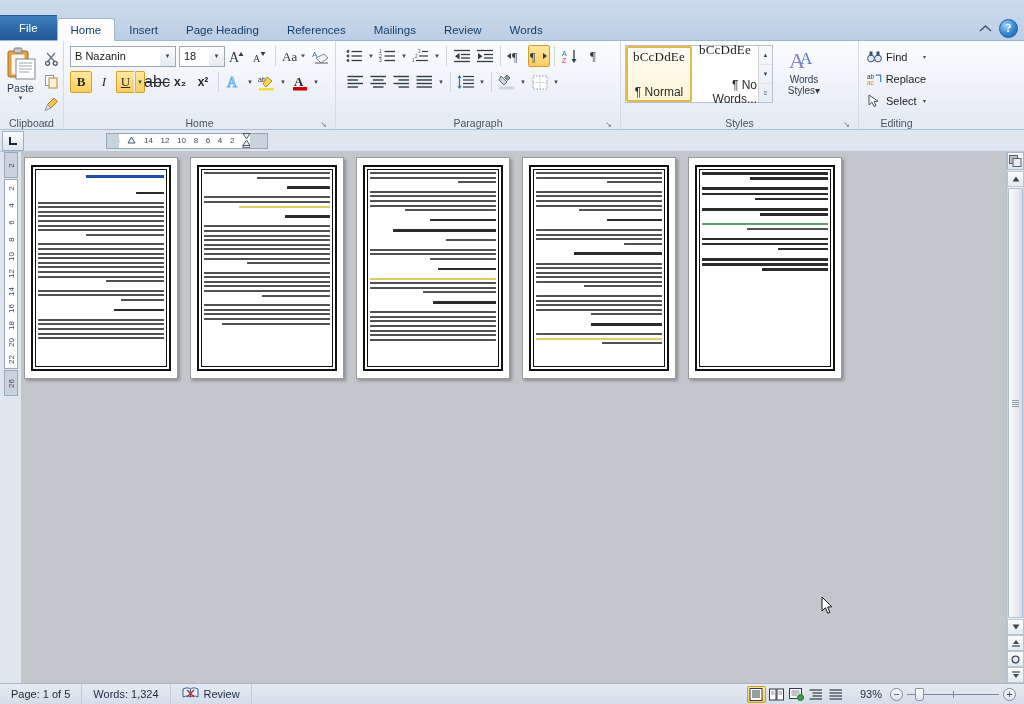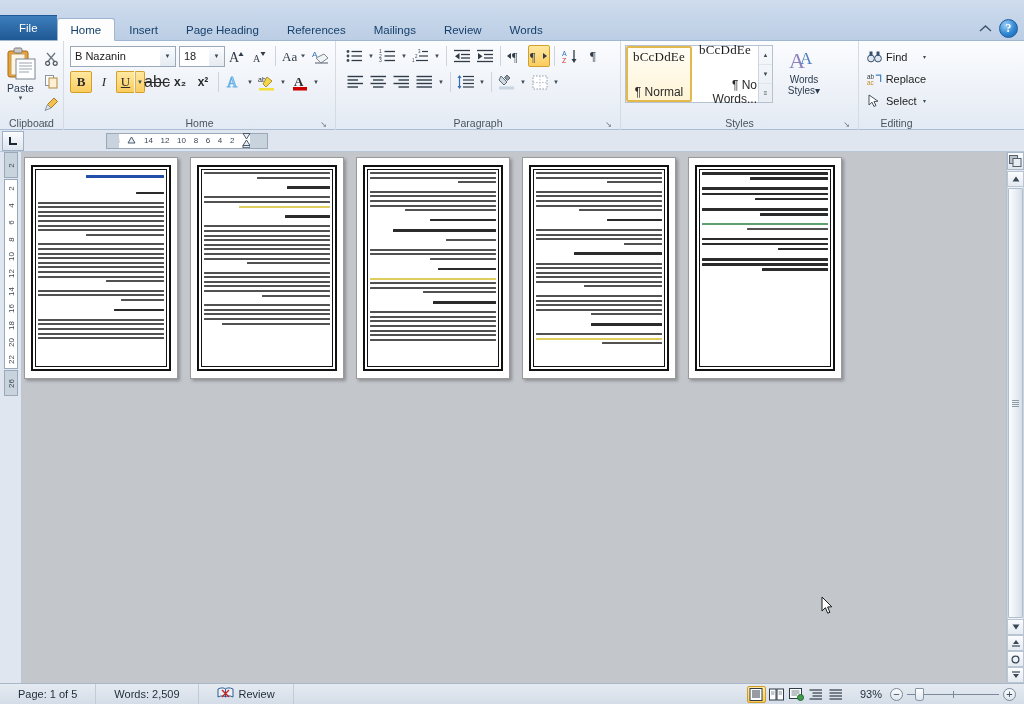--- a/index.html
+++ b/index.html
@@ -177,21 +177,21 @@
               display: flex; align-items: center; justify-content: center; }
   .vs-grip { width: 7px; height: 7px; display: flex; flex-direction: column;
              justify-content: space-between; }
   .vs-grip i { display: block; height: 1px; background: #8d9aa8; }
   .browse { display: flex; flex-direction: column; align-items: center; }
 
   
   .status { height: 21px; background: linear-gradient(180deg,#e6ebf2,#d4dde8);
             border-top: 1px solid #a9b8c8; display: flex; align-items: center;
             font-size: 11px; color: #1d2b3a; }
-  .st-item { padding: 0 18px; height: 21px; display: flex; align-items: center; gap: 5px;
+  .st-item { padding: 0 11px; height: 21px; display: flex; align-items: center; gap: 5px;
              white-space: nowrap; border-right: 1px solid #c2ccd8; }
   .st-spacer { flex: 1; }
   .viewbtns { display: flex; align-items: center; gap: 1px; padding-right: 6px; }
   .vbtn { width: 19px; height: 17px; display: flex; align-items: center; justify-content: center;
           border: 1px solid transparent; border-radius: 2px; }
   .vbtn.on { background: linear-gradient(180deg,#ffeaa6,#f9ca59); border-color: #cf9c2a; }
   .zoomtxt { padding: 0 8px; font-size: 11px; }
   .zoomslider { display: flex; align-items: center; gap: 4px; padding-right: 8px; }
   .zs-track { width: 92px; height: 1px; background: #7b8a99; position: relative; }
   .zs-mid { position: absolute; left: 50%; top: -3px; width: 1px; height: 7px; background: #7b8a99; }
@@ -990,21 +990,21 @@
         </div>
       </div>
     </div>
   </div>
 
   <div class="status">
     <div class="st-item">
       <span>Page: 1 of 5</span>
     </div>
     <div class="st-item">
-      <span>Words: 2,509</span>
+      <span>Words: 1,324</span>
     </div>
     <div class="st-item">
       <span>
         <svg width="17" height="14" viewBox="0 0 17 14">
           <path d="M1 3 C4 1.5 7 1.5 8.5 3 C10 1.5 13 1.5 16 3 L16 11 C13 9.5 10 9.5 8.5 11 C7 9.5 4 9.5 1 11 Z" fill="#e8f0f8" stroke="#2e5f92"></path>
           <line x1="8.5" y1="3" x2="8.5" y2="11" stroke="#2e5f92"></line>
           <path d="M5 4 L12 11 M12 4 L5 11" stroke="#cc1f1f" stroke-width="1.4"></path>
         </svg>
       </span>
       <span>Review</span>

